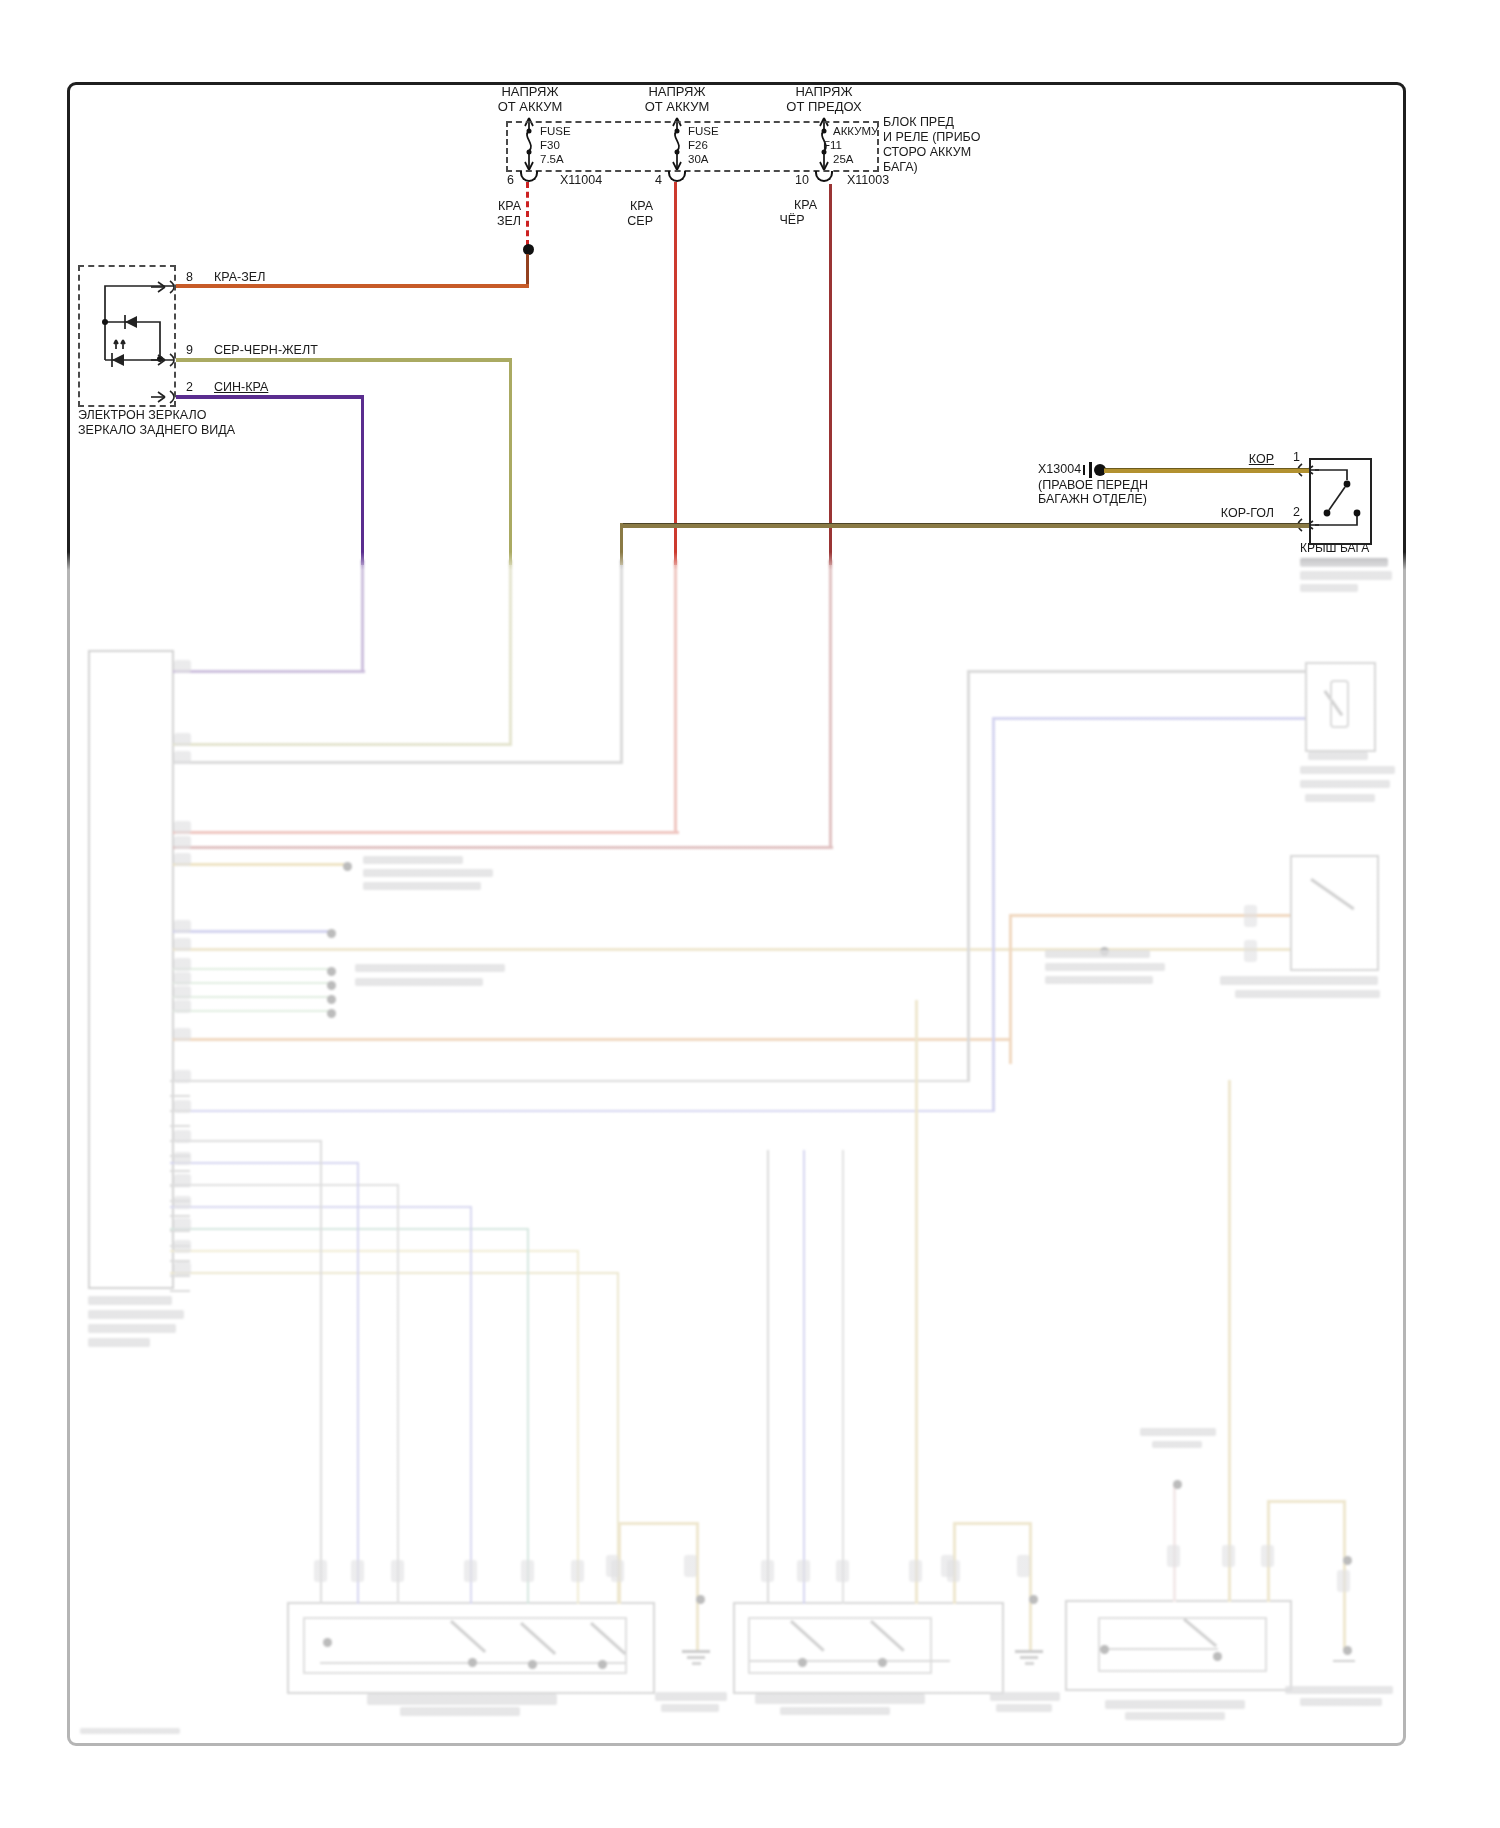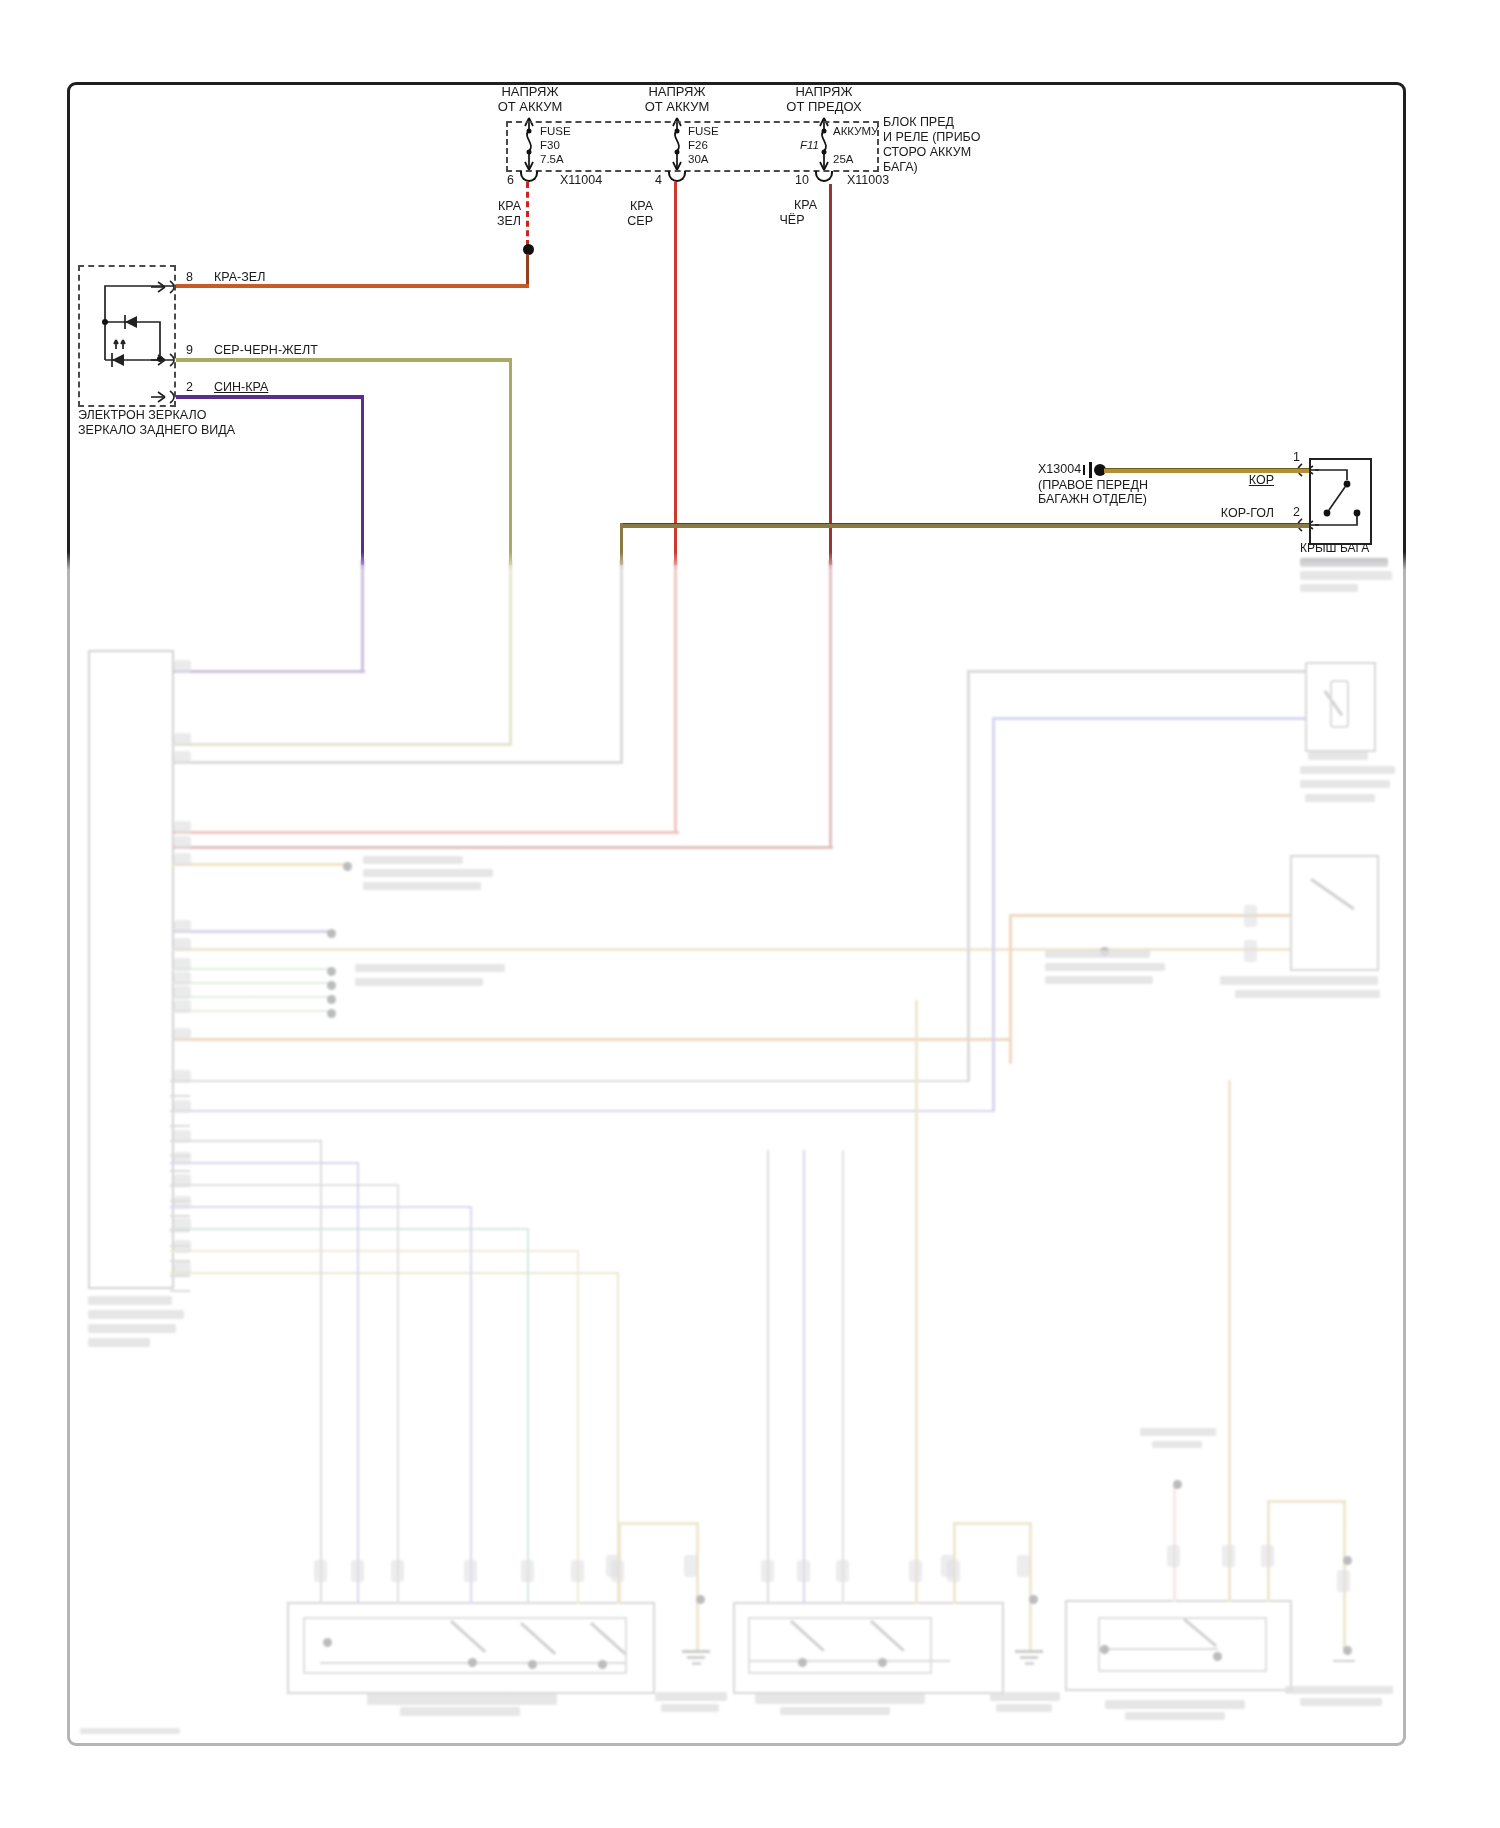--- a/index.html
+++ b/index.html
@@ -81,21 +81,21 @@
         <circle cx="10" cy="38" r="2.5" fill="#111"></circle>
     </svg>
 
     <div class="lbl small" style="left:540px;top:124px;">FUSE</div>
     <div class="lbl small" style="left:540px;top:138px;">F30</div>
     <div class="lbl small" style="left:540px;top:152px;">7.5A</div>
     <div class="lbl small" style="left:688px;top:124px;">FUSE</div>
     <div class="lbl small" style="left:688px;top:138px;">F26</div>
     <div class="lbl small" style="left:688px;top:152px;">30A</div>
     <div class="lbl small" style="left:833px;top:124px;">АККУМУ</div>
-    <div class="lbl small" style="left:800px;top:138px;font-style:italic;">F11</div>
+    <div class="lbl small" style="left:823px;top:138px;">F11</div>
     <div class="lbl small" style="left:833px;top:152px;">25A</div>
 
     <div class="lbl" style="left:883px;top:115px;">БЛОК ПРЕД</div>
     <div class="lbl" style="left:883px;top:130px;">И РЕЛЕ (ПРИБО</div>
     <div class="lbl" style="left:883px;top:145px;">СТОРО АККУМ</div>
     <div class="lbl" style="left:883px;top:160px;">БАГА)</div>
 
     <div class="cup" style="left:520px;top:171px;"></div>
     <div class="cup" style="left:668px;top:171px;"></div>
     <div class="cup" style="left:815px;top:171px;"></div>
@@ -176,21 +176,21 @@
     <div class="abs" style="left:1083px;top:465px;width:2px;height:10px;background:#111;"></div>
     <div class="abs" style="left:1089px;top:462px;width:2.5px;height:16px;background:#111;"></div>
     <div class="dot" style="left:1094px;top:464px;width:12px;height:12px;"></div>
     <div class="lbl" style="left:1038px;top:478px;">(ПРАВОЕ ПЕРЕДН</div>
     <div class="lbl" style="left:1038px;top:492px;">БАГАЖН ОТДЕЛЕ)</div>
 
     <div class="wireh" style="left:1104px;top:468px;width:205px;height:4px;background:#b29130;border-top:1px solid #6b5a1d;"></div>
     <div class="wireh" style="left:622px;top:523px;width:687px;height:4px;background:#8a7a45;border-top:1px solid #4c4428;"></div>
     <div class="wirev" style="left:620px;top:523px;width:3px;height:42px;background:#8a7a45;"></div>
 
-    <div class="lbl rt" style="left:1228px;top:473px;width:46px;text-decoration:underline;">КОР</div>
+    <div class="lbl rt" style="left:1228px;top:452px;width:46px;text-decoration:underline;">КОР</div>
     <div class="lbl" style="left:1293px;top:450px;">1</div>
     <div class="lbl rt" style="left:1198px;top:506px;width:76px;">КОР-ГОЛ</div>
     <div class="lbl" style="left:1293px;top:505px;">2</div>
 
     <div class="solidbox" style="left:1309px;top:458px;width:59px;height:83px;"></div>
     <svg class="abs" style="left:1309px;top:458px;" width="59" height="83" viewBox="0 0 59 83">
       <g stroke="#222" stroke-width="1.7" fill="none">
         <path d="M6 12 H38 V22"></path>
         <path d="M36 29 L20 52"></path>
         <path d="M6 67 H48 V58"></path>

